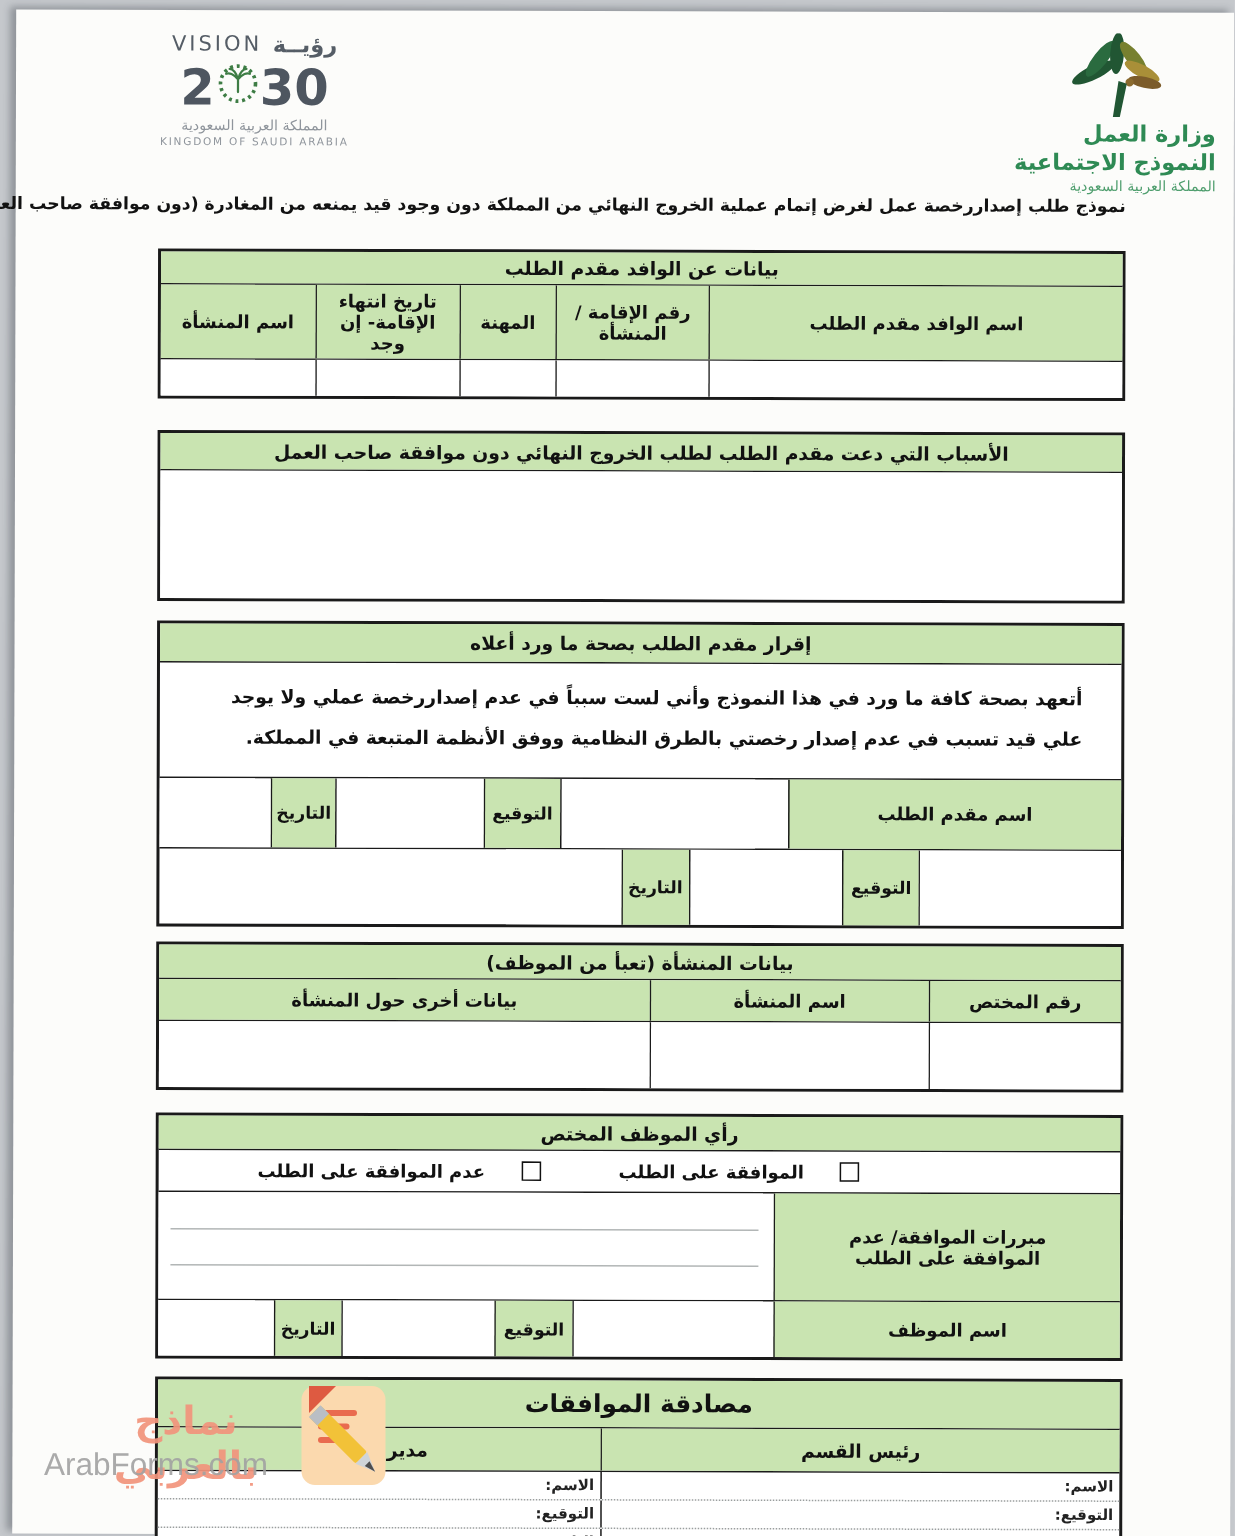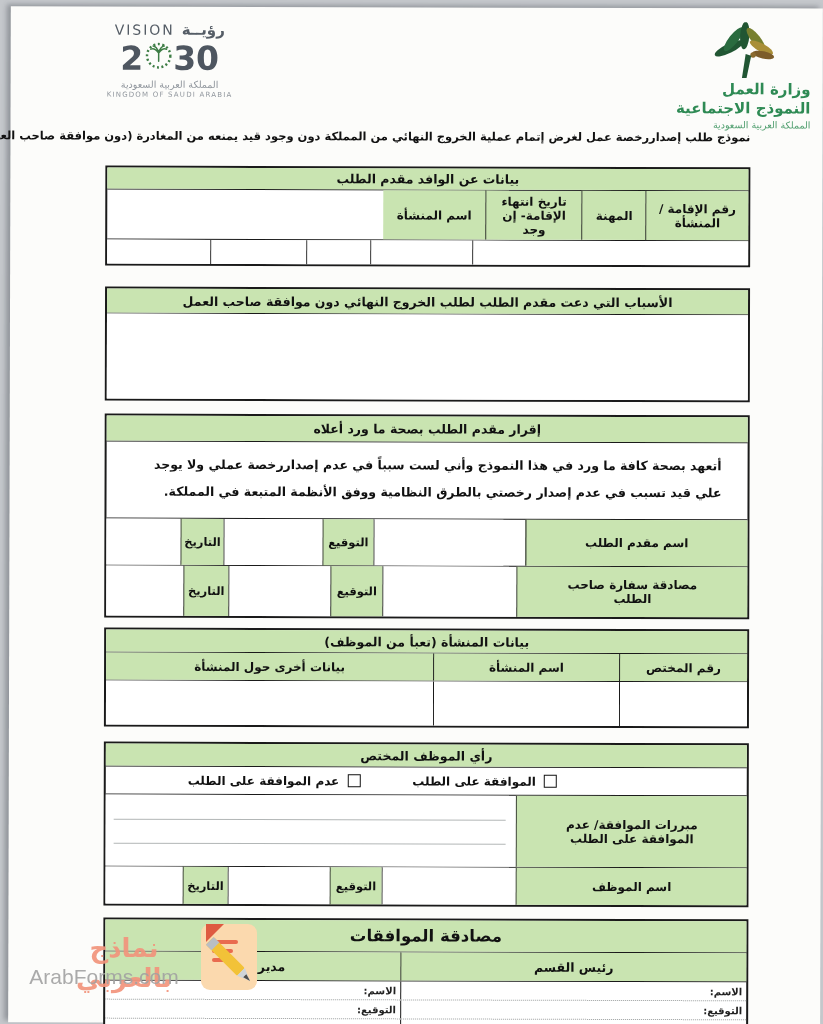--- a/index.html
+++ b/index.html
@@ -43,21 +43,21 @@
            align-items:center; justify-content:center; text-align:center; padding:2px 4px; }
   .lblc { font-weight:bold; font-size:12px; color:#111; display:flex;
           align-items:center; justify-content:center; text-align:center; padding:2px 6px; }
   .field { background:#fff; }
   .para { direction:rtl; text-align:right; font-weight:bold; font-size:12.5px; color:#111;
           padding:10px 26px 6px 30px; line-height:2.15; }
 
   
   .cbrow { display:flex; direction:rtl; align-items:center; justify-content:center;
            gap:52px; transform:translateX(-54px); }
-  .cbgroup { display:flex; direction:rtl; align-items:center; gap:8px; }
+  .cbgroup { display:flex; direction:rtl; align-items:center; gap:24px; }
   .cbx { width:13px; height:13px; border:1.7px solid #111; display:inline-block; background:#fff; }
   .cbl { font-weight:bold; font-size:12px; color:#111; }
 
   
   .jlines { position:relative; }
   .jlines .wline { position:absolute; left:8px; right:10px; border-top:1.1px solid #b2b6b6; }
 
   
   .aphead { font-weight:bold; font-size:12.5px; }
   .aprow  { display:flex; direction:rtl; height:19px; }
@@ -119,20 +119,21 @@
   </div>
 
   <div class="ftitle">نموذج طلب إصداررخصة عمل لغرض إتمام عملية الخروج النهائي من المملكة دون وجود قيد يمنعه من المغادرة (دون موافقة صاحب العمل)</div>
 
   <div class="tblwrap" style="margin-top:17px;">
     <div class="tbl">
       <div class="trow" style="height:21px;">
         <div class="green ttl" style="width:100%;">بيانات عن الوافد مقدم الطلب</div>
       </div>
       <div class="trow" style="height:50px;">
+        <div class="green hcell" style="width:43%;">اسم الوافد مقدم الطلب</div>
         <div class="green hcell" style="width:16%;">رقم الإقامة / المنشأة</div>
         <div class="green hcell" style="width:10%;">المهنة</div>
         <div class="green hcell" style="width:15%;">تاريخ انتهاء الإقامة- إن وجد</div>
         <div class="green hcell" style="width:16%;">اسم المنشأة</div>
       </div>
       <div class="trow" style="height:25px;">
         <div class="field" style="width:43%;"></div>
         <div class="field" style="width:16%;"></div>
         <div class="field" style="width:10%;"></div>
         <div class="field" style="width:15%;"></div>
@@ -162,21 +163,20 @@
       </div>
       <div class="trow" style="height:47px;">
         <div class="green lblc" style="width:36%;margin-left:22px;">اسم مقدم الطلب</div>
         <div class="field" style="width:21%;"></div>
         <div class="green lblc" style="width:8%; font-size:11.5px;">التوقيع</div>
         <div class="field" style="width:16%;"></div>
         <div class="green lblc" style="width:7%; font-size:11.5px; padding:0;">التاريخ</div>
         <div class="field" style="width:12%;"></div>
       </div>
       <div class="trow" style="height:51px;">
-        <div class="green lblc" style="width:36%; padding:0 30px;">مصادقة سفارة صاحب الطلب</div>
         <div class="field" style="width:21%;"></div>
         <div class="green lblc" style="width:8%; font-size:11.5px;">التوقيع</div>
         <div class="field" style="width:16%;"></div>
         <div class="green lblc" style="width:7%; font-size:11.5px; padding:0;">التاريخ</div>
         <div class="field" style="width:12%;"></div>
       </div>
     </div>
   </div>
 
   <div class="tblwrap" style="margin-top:10px;">

